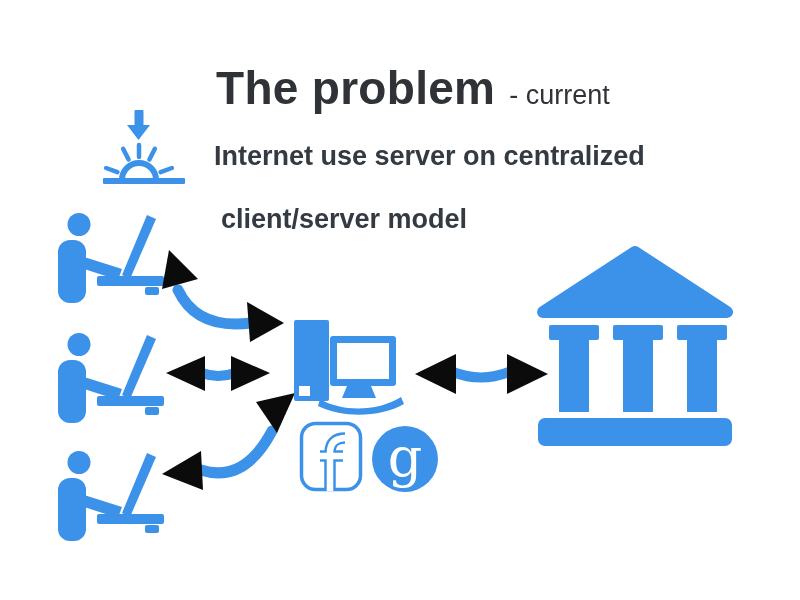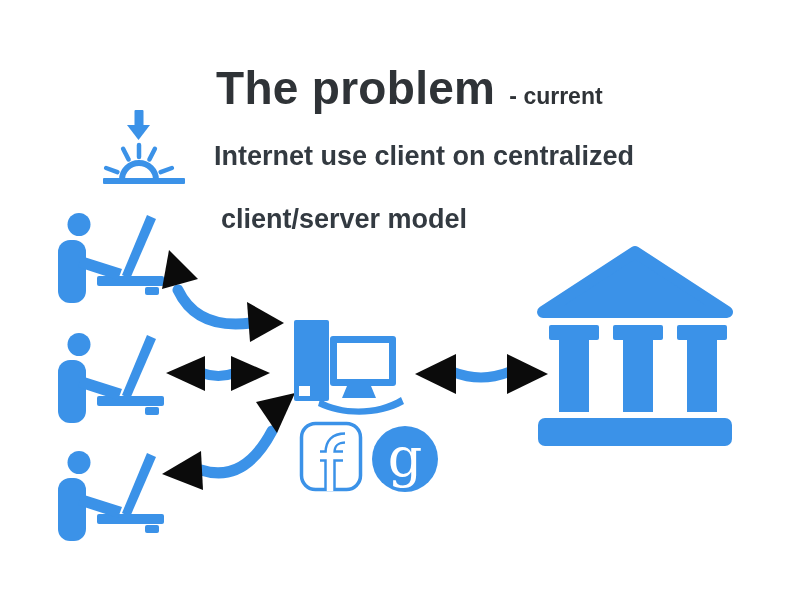--- a/index.html
+++ b/index.html
@@ -10,21 +10,21 @@
   }
   html,body{margin:0;padding:0;background:#fff;}
   .canvas{
     position:relative;width:800px;height:600px;background:var(--bg);
     overflow:hidden;font-family:"Liberation Sans",sans-serif;
   }
   .abs{position:absolute;}
   
   .title-row{left:216px;top:64px;display:flex;align-items:baseline;gap:14px;}
   .title-row h1{margin:0;font-size:46px;line-height:1.05;font-weight:700;color:var(--ink);letter-spacing:.3px;}
-  .title-suffix{font-size:23px;font-weight:700;color:var(--ink);}
+  .title-suffix{font-size:27px;font-weight:400;color:var(--ink);}
   .subtitle{font-size:27px;font-weight:700;color:#333A41;margin:0;white-space:nowrap;}
   .sub1{left:214px;top:141px;}
   .sub2{left:221px;top:204px;}
   
   .sun{left:98px;top:96px;}
   .person1{left:56px;top:213px;}
   .person2{left:56px;top:333px;}
   .person3{left:56px;top:451px;}
   .computer{left:287px;top:313px;}
   .facebook{left:299px;top:421px;}
@@ -43,21 +43,21 @@
 </style>
 </head>
 <body>
 
 <div class="canvas">
 
   <div class="abs title-row">
     <h1>The problem</h1>
     <span class="title-suffix">- current</span>
   </div>
-  <p class="abs subtitle sub1">Internet use client on centralized</p>
+  <p class="abs subtitle sub1">Internet use server on centralized</p>
   <p class="abs subtitle sub2">client/server model</p>
 
   <div class="abs sun">
     <svg width="92" height="96" viewBox="0 0 92 96">
       <g>
         <rect class="f-acc" x="36.5" y="14" width="9" height="17" rx="1"></rect>
         <polygon class="f-acc" points="29,29 52,29 40.5,44"></polygon>
       </g>
       <g stroke-linecap="round">
         <line class="s-acc" stroke-width="4.5" x1="19.4" y1="76.1" x2="8.1" y2="72.0"></line>

